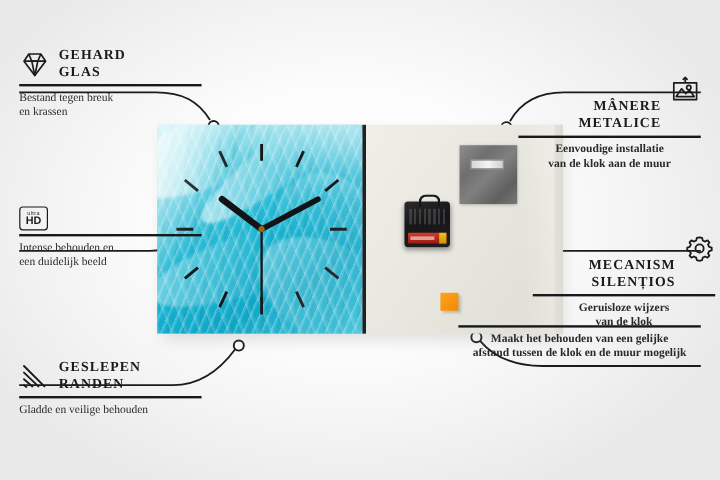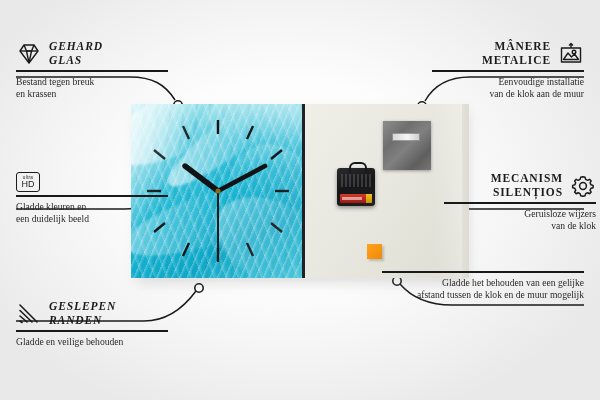--- a/index.html
+++ b/index.html
@@ -121,38 +121,38 @@
   .co-head{display:flex;align-items:center;gap:7px;}
   .co-title{
     font-size:11.5px;letter-spacing:.9px;font-weight:bold;color:#1b1b1b;
     line-height:13.5px;text-transform:uppercase;white-space:pre-line;
   }
   .co-rule{height:1.6px;background:#17191b;margin-top:3px;}
   .co-sub{
     font-size:9.6px;color:#2a2a2a;line-height:12.4px;margin-top:4px;white-space:pre-line;
   }
   .left .co-head{justify-content:flex-start;}
-  .left .co-title{text-align:left;font-style:italic;}
+  .left .co-title{text-align:left;}
   .left .co-sub{text-align:left;}
   .right .co-head{justify-content:flex-end;}
-  .right .co-title{text-align:right;}
-  .right .co-sub{text-align:right;}
+  .right .co-title{text-align:right;margin-top:43px;}
+  .right .co-sub{text-align:center;font-weight:bold;}
   .ic{flex:0 0 auto;display:block;}
   svg.ic path,svg.ic rect,svg.ic circle,svg.ic polygon,svg.ic line,svg.ic polyline{
     vector-effect:non-scaling-stroke;
   }
   .leader{position:absolute;left:0;top:0;width:600px;height:400px;pointer-events:none;}
   .hdbox{
     width:24px;height:20px;border:1.6px solid #1b1b1b;border-radius:3px;
     display:flex;flex-direction:column;align-items:center;justify-content:center;
     box-sizing:border-box;
   }
   .hd-ultra{font-size:4.6px;letter-spacing:.3px;line-height:5px;color:#1b1b1b;
     font-family:"Liberation Sans",sans-serif;}
-  .hd-hd{font-size:9px;font-weight:normal;line-height:9px;color:#1b1b1b;
+  .hd-hd{font-size:9px;font-weight:bold;line-height:9px;color:#1b1b1b;
     font-family:"Liberation Sans",sans-serif;}
 </style>
 </head>
 <body>
 
 <div id="stage">
 
   <svg class="leader" viewBox="0 0 600 400">
     <g fill="none" stroke="#1b1b1b" stroke-width="1.5">
       <path d="M16,77 L130,77 C152,77 165,84 175,100"></path>
@@ -246,21 +246,21 @@
   </div>
 
   <div class="callout left" style="left:16px;top:172px;width:152px;">
     <div class="co-head">
       <div class="hdbox">
         <span class="hd-ultra">ultra</span>
         <span class="hd-hd">HD</span>
       </div>
     </div>
     <div class="co-rule"></div>
-    <div class="co-sub">Gladde kleuren en
+    <div class="co-sub">Intense behouden en
 een duidelijk beeld</div>
   </div>
 
   <div class="callout left" style="left:16px;top:284px;width:152px;margin-top:16px;">
     <div class="co-head">
       <svg class="ic" width="26" height="24" viewBox="0 0 26 24">
         <g stroke="#1b1b1b" stroke-width="1.6" stroke-linecap="round">
           <line x1="4" y1="3" x2="21" y2="20"></line>
           <line x1="4" y1="8.5" x2="16" y2="20"></line>
           <line x1="4" y1="14" x2="11" y2="20"></line>
@@ -307,17 +307,17 @@
         </g>
       </svg>
     </div>
     <div class="co-rule"></div>
     <div class="co-sub">Geruisloze wijzers
 van de klok</div>
   </div>
 
   <div class="callout right" style="left:382px;top:268px;width:202px;">
     <div class="co-rule"></div>
-    <div class="co-sub">Gladde het behouden van een gelijke
+    <div class="co-sub">Maakt het behouden van een gelijke
 afstand tussen de klok en de muur mogelijk</div>
   </div>
 
 </div>
 
 </body></html>

